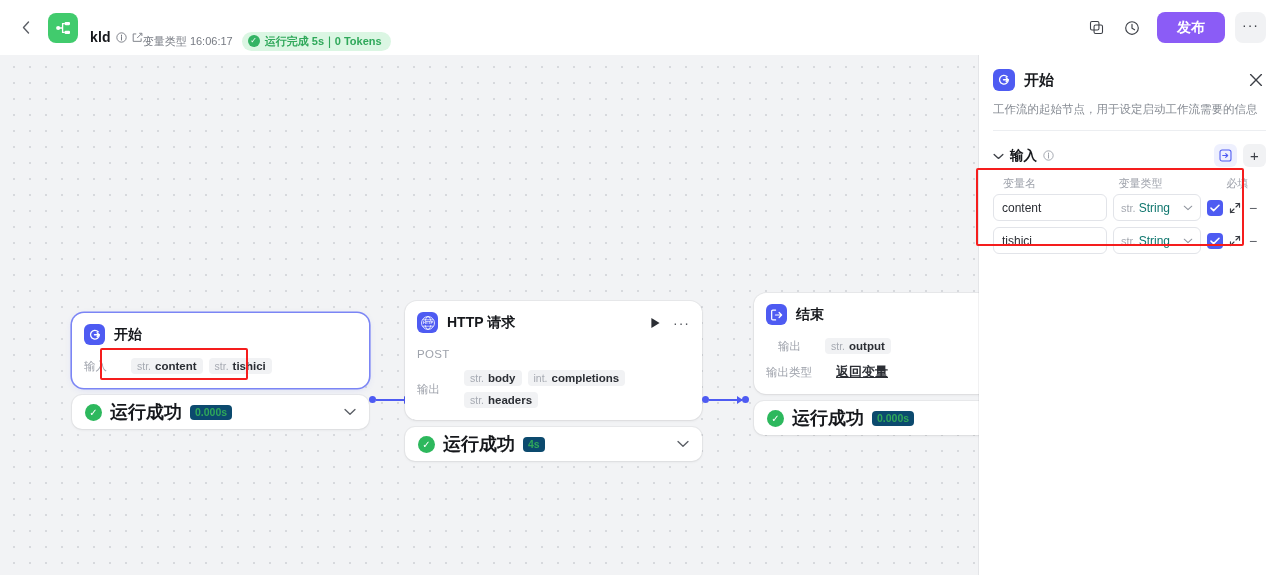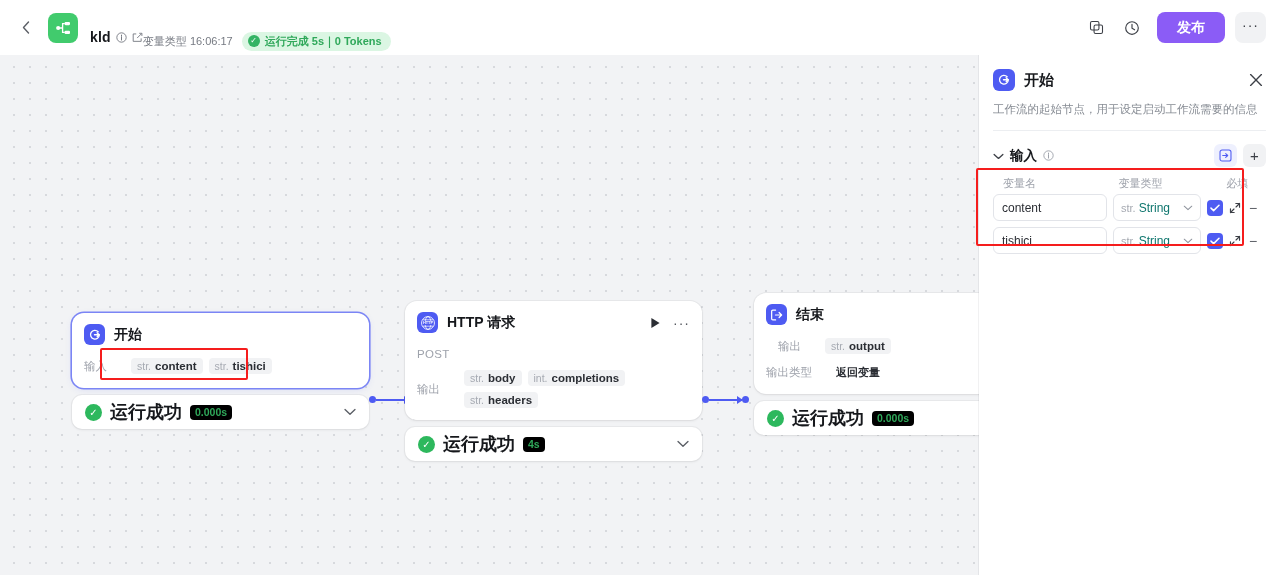--- a/index.html
+++ b/index.html
@@ -96,38 +96,38 @@
   .field-label { font-size: 11.5px; color: #9ea2ab; flex: 0 0 auto; }
   .chip {
     display: inline-flex; align-items: baseline; gap: 4px;
     background: #f1f2f4; border-radius: 4px; padding: 2px 6px;
     font-size: 11.5px; color: #2b2e34; font-weight: bold; white-space: nowrap;
   }
   .chip .ty { color: #a6aab2; font-weight: normal; font-size: 10.5px; }
   .chips { display: flex; gap: 6px; align-items: center; flex-wrap: wrap; }
   .method { font-size: 11.5px; color: #9ea2ab; letter-spacing: .3px; }
   .url { font-size: 11.5px; color: #2b2e34; font-weight: bold; }
-  .plaintext { font-size: 11px; color: #2b2e34; font-weight: bold; }
+  .plaintext { font-size: 13px; color: #2b2e34; font-weight: bold; text-decoration: underline; }
 
   
   .status-bar {
     background: #fff; border-radius: 10px; margin-top: 7px;
     box-shadow: 0 1px 3px rgba(22,24,28,.07), 0 0 0 1px rgba(22,24,28,.04);
     height: 34px; display: flex; align-items: center; padding: 0 13px; gap: 8px;
     cursor: pointer;
   }
   .status-ck {
     width: 17px; height: 17px; border-radius: 50%; background: #2db85d;
     display: inline-flex; align-items: center; justify-content: center;
     color: #fff; font-size: 10px; flex: 0 0 auto;
   }
   .status-text { font-size: 18px; font-weight: bold; color: #16181c; }
   .status-time {
     font-size: 10.5px; font-weight: bold; color: #2fa85a;
-    background: #000000; border-radius: 4px; padding: 1.5px 5px;
+    background: #0c4a6e; border-radius: 4px; padding: 1.5px 5px;
   }
   .status-chev { margin-left: auto; color: #5b5f66; font-size: 11px; }
 
   
   .conn { position: absolute; display: flex; align-items: center; }
   .dot { width: 7px; height: 7px; border-radius: 50%; background: #4e5bf2; flex: 0 0 auto; }
   .arrowline { position: relative; height: 2px; background: #4e5bf2; flex: 0 0 auto; }
   .arrowline::after {
     content: ''; position: absolute; right: -1px; top: -3px;
     border-left: 6px solid #4e5bf2; border-top: 4px solid transparent;

